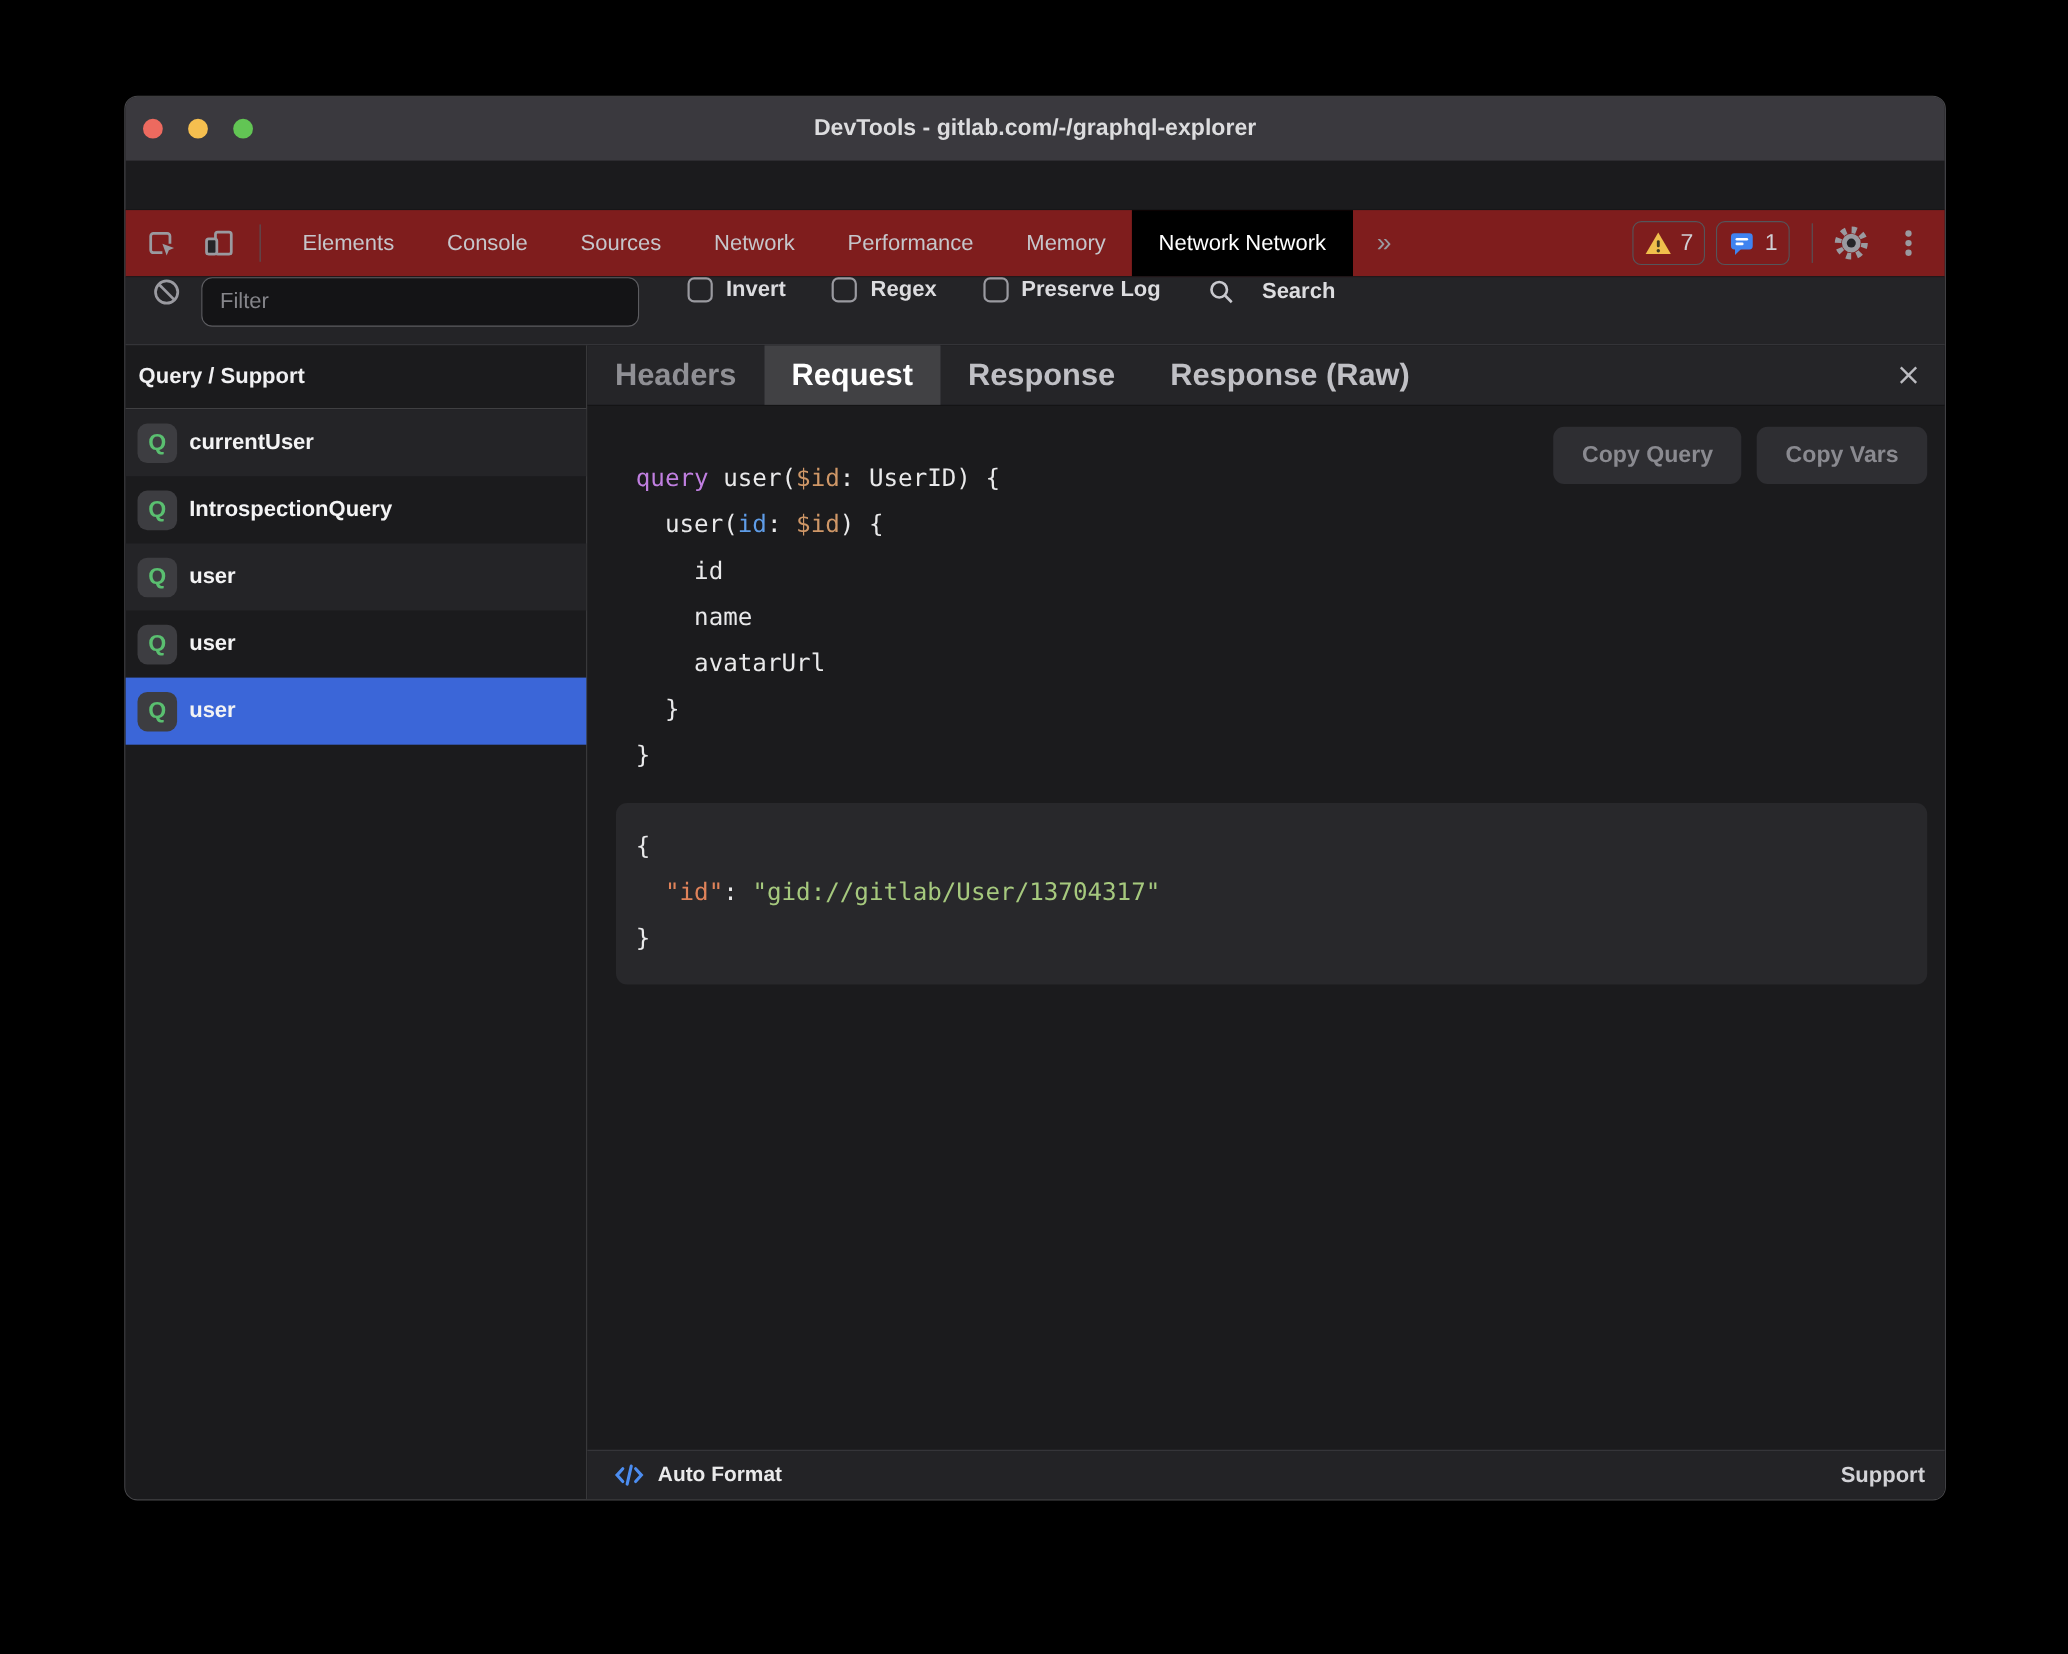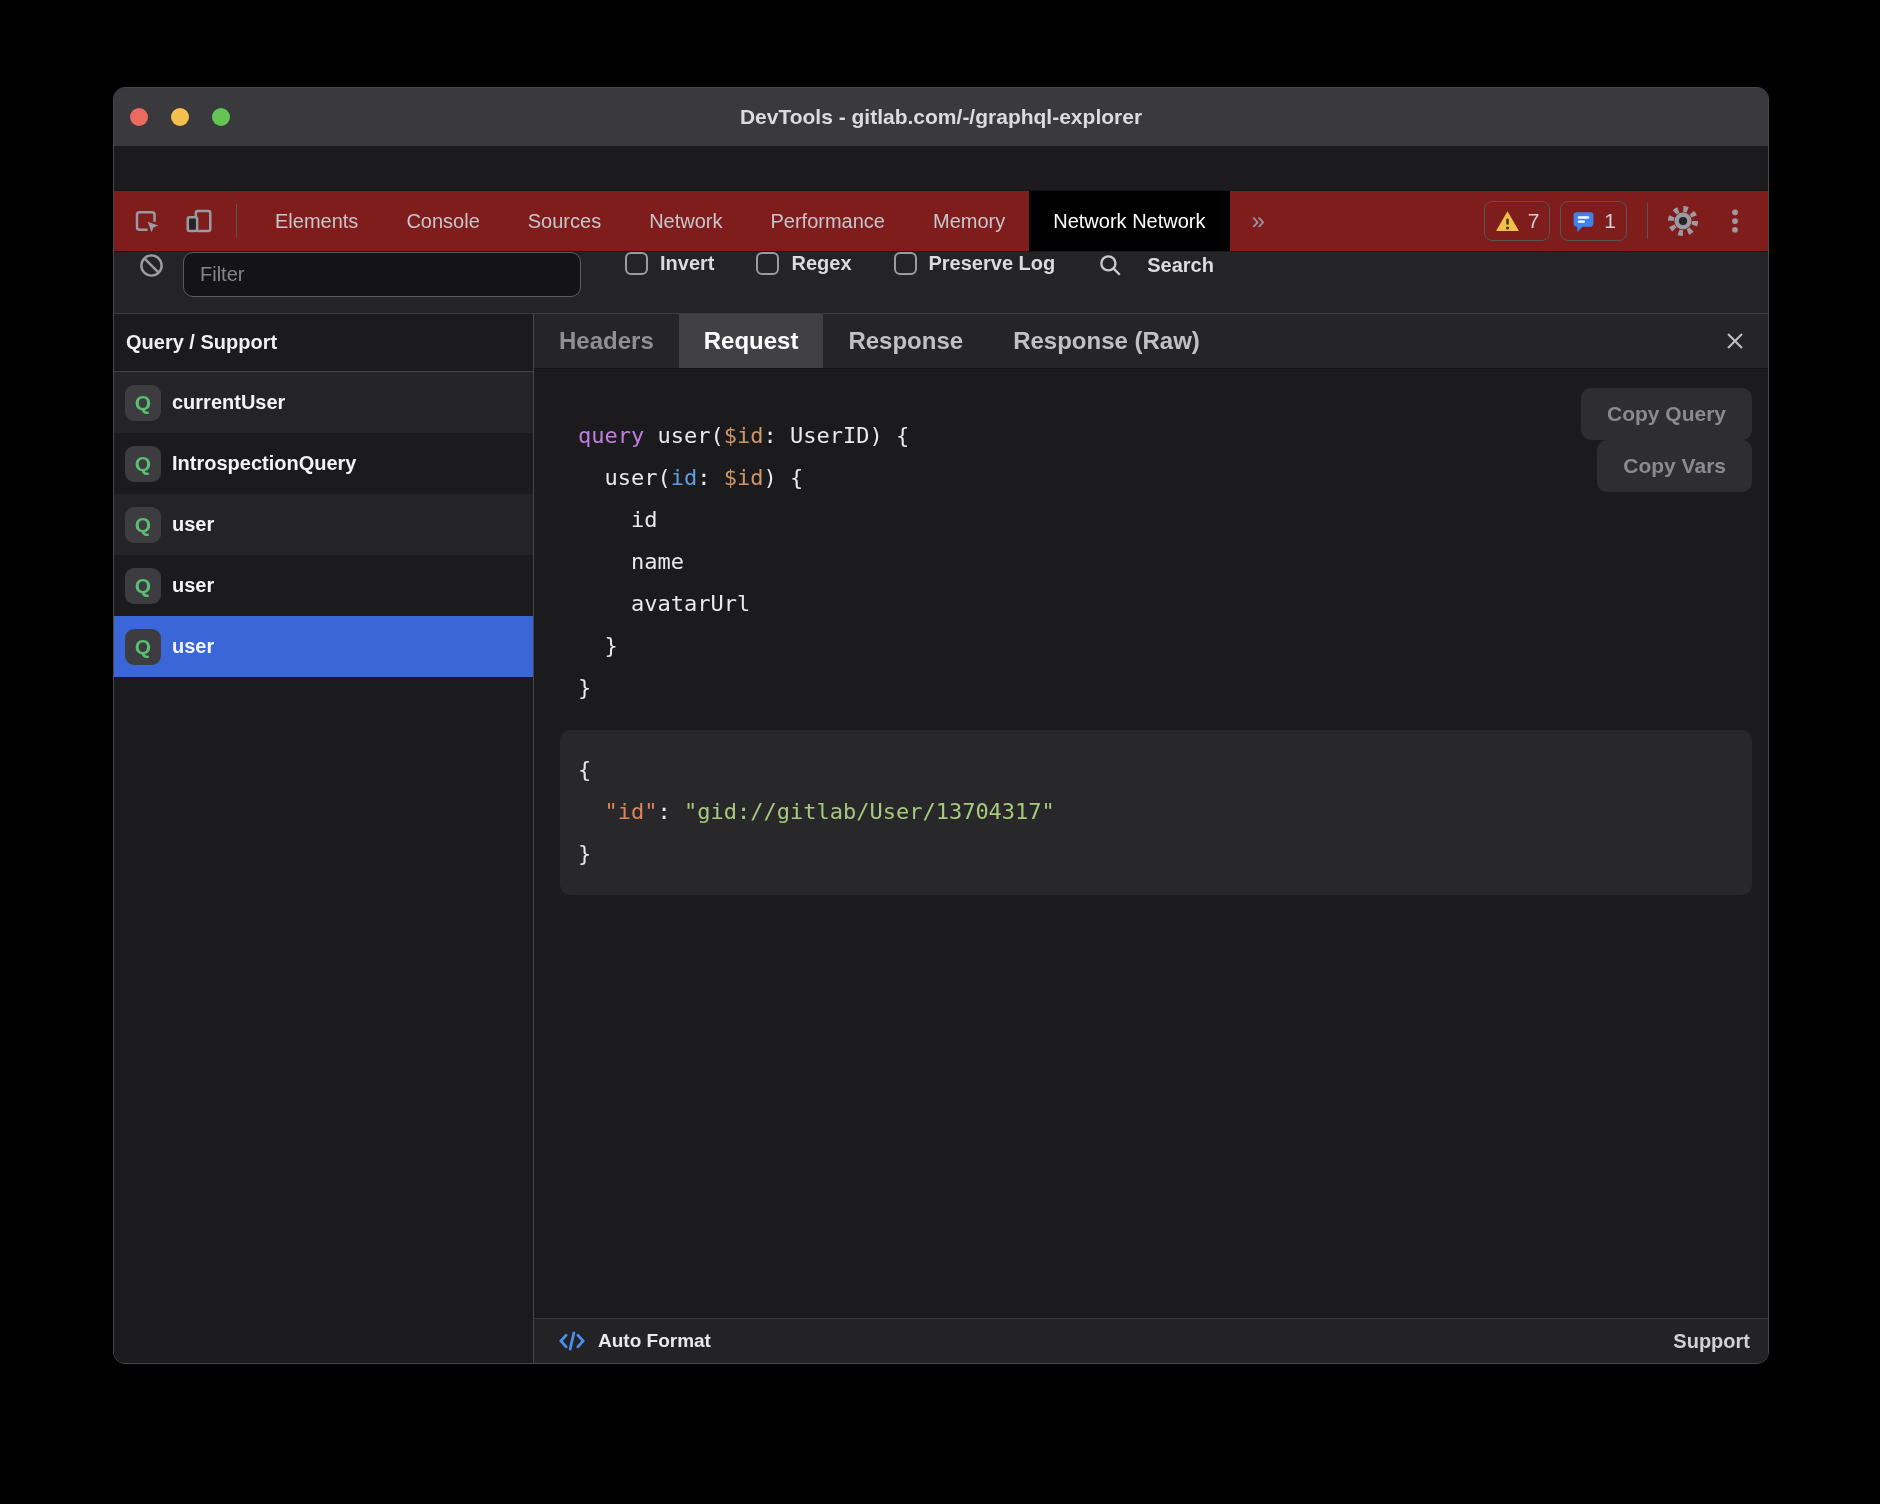--- a/index.html
+++ b/index.html
@@ -52,34 +52,34 @@
   .sb-item{ height:61px; flex:0 0 auto; display:flex; align-items:center; padding-left:11px; gap:11px; }
   .sb-item.alt{ background:#242427; }
   .sb-item.selected{ background:#3b66d8; }
   .q-badge{ width:36px; height:36px; border-radius:9px; background:#3d3d41; color:#5abf70; font-weight:700;
     font-size:21px; display:flex; align-items:center; justify-content:center; flex:0 0 auto; }
   .sb-label{ color:#f3f3f4; font-size:20px; font-weight:700; }
 
   
   .rightpanel{ flex:1; min-width:0; display:flex; flex-direction:column; background:#1b1b1d; }
   .detail-tabs{ height:55px; flex:0 0 auto; background:#252528; border-bottom:1px solid #131315; display:flex; align-items:stretch; }
-  .d-tab{ padding:0 25px; display:flex; align-items:center; font-size:24px; font-weight:600; color:#c0c0c5; white-space:nowrap; }
+  .d-tab{ padding:0 25px; display:flex; align-items:center; font-size:28px; font-weight:600; color:#c0c0c5; white-space:nowrap; }
   .d-tab:first-child{ color:#8f8f94; }
   .d-tab.active{ background:#414144; color:#fff; }
   .close-x{ margin-left:auto; margin-right:20px; align-self:center; width:26px; height:26px; display:flex; align-items:center; justify-content:center; }
 
   .request-view{ flex:1; min-height:0; position:relative; padding:46px 16px 0 26px; overflow:hidden; }
   .code{ font-family:"DejaVu Sans Mono",monospace; font-size:22px; line-height:42px; white-space:pre; color:#e9e9ea; }
   .query-code{ margin-left:18px; }
   .tok-kw{ color:#c07fe0; } .tok-var{ color:#cf9767; } .tok-arg{ color:#5f9de8; }
   .tok-key{ color:#e0835a; } .tok-str{ color:#a6c97e; } .tok-plain{ color:#e9e9ea; }
 
   .vars-box{ margin-top:21px; background:#28282b; border-radius:10px; padding:19px 0 20px 18px; }
 
-  .copy-buttons{ position:absolute; top:19px; right:16px; display:flex; flex-direction:column; align-items:flex-end; }
+  .copy-buttons{ position:absolute; top:19px; right:16px; display:flex; flex-direction:row; align-items:flex-end; gap:14px; }
   .copy-btn{ background:#2e2e32; color:#8a8a90; border:none; border-radius:10px; font-size:21px; font-weight:700;
     height:52px; display:flex; align-items:center; padding:0 26px; font-family:"Liberation Sans",sans-serif; }
 
   .footer{ height:45px; flex:0 0 auto; background:#232326; border-top:1px solid #38383c;
     display:flex; align-items:center; padding:0 18px 0 24px; }
   .af-icon{ width:28px; height:28px; margin-right:12px; }
   .af-label{ color:#e9e9ea; font-size:19px; font-weight:700; }
   .support-label{ margin-left:auto; color:#d2d2d6; font-size:20px; font-weight:700; }
 </style>
 </head>

